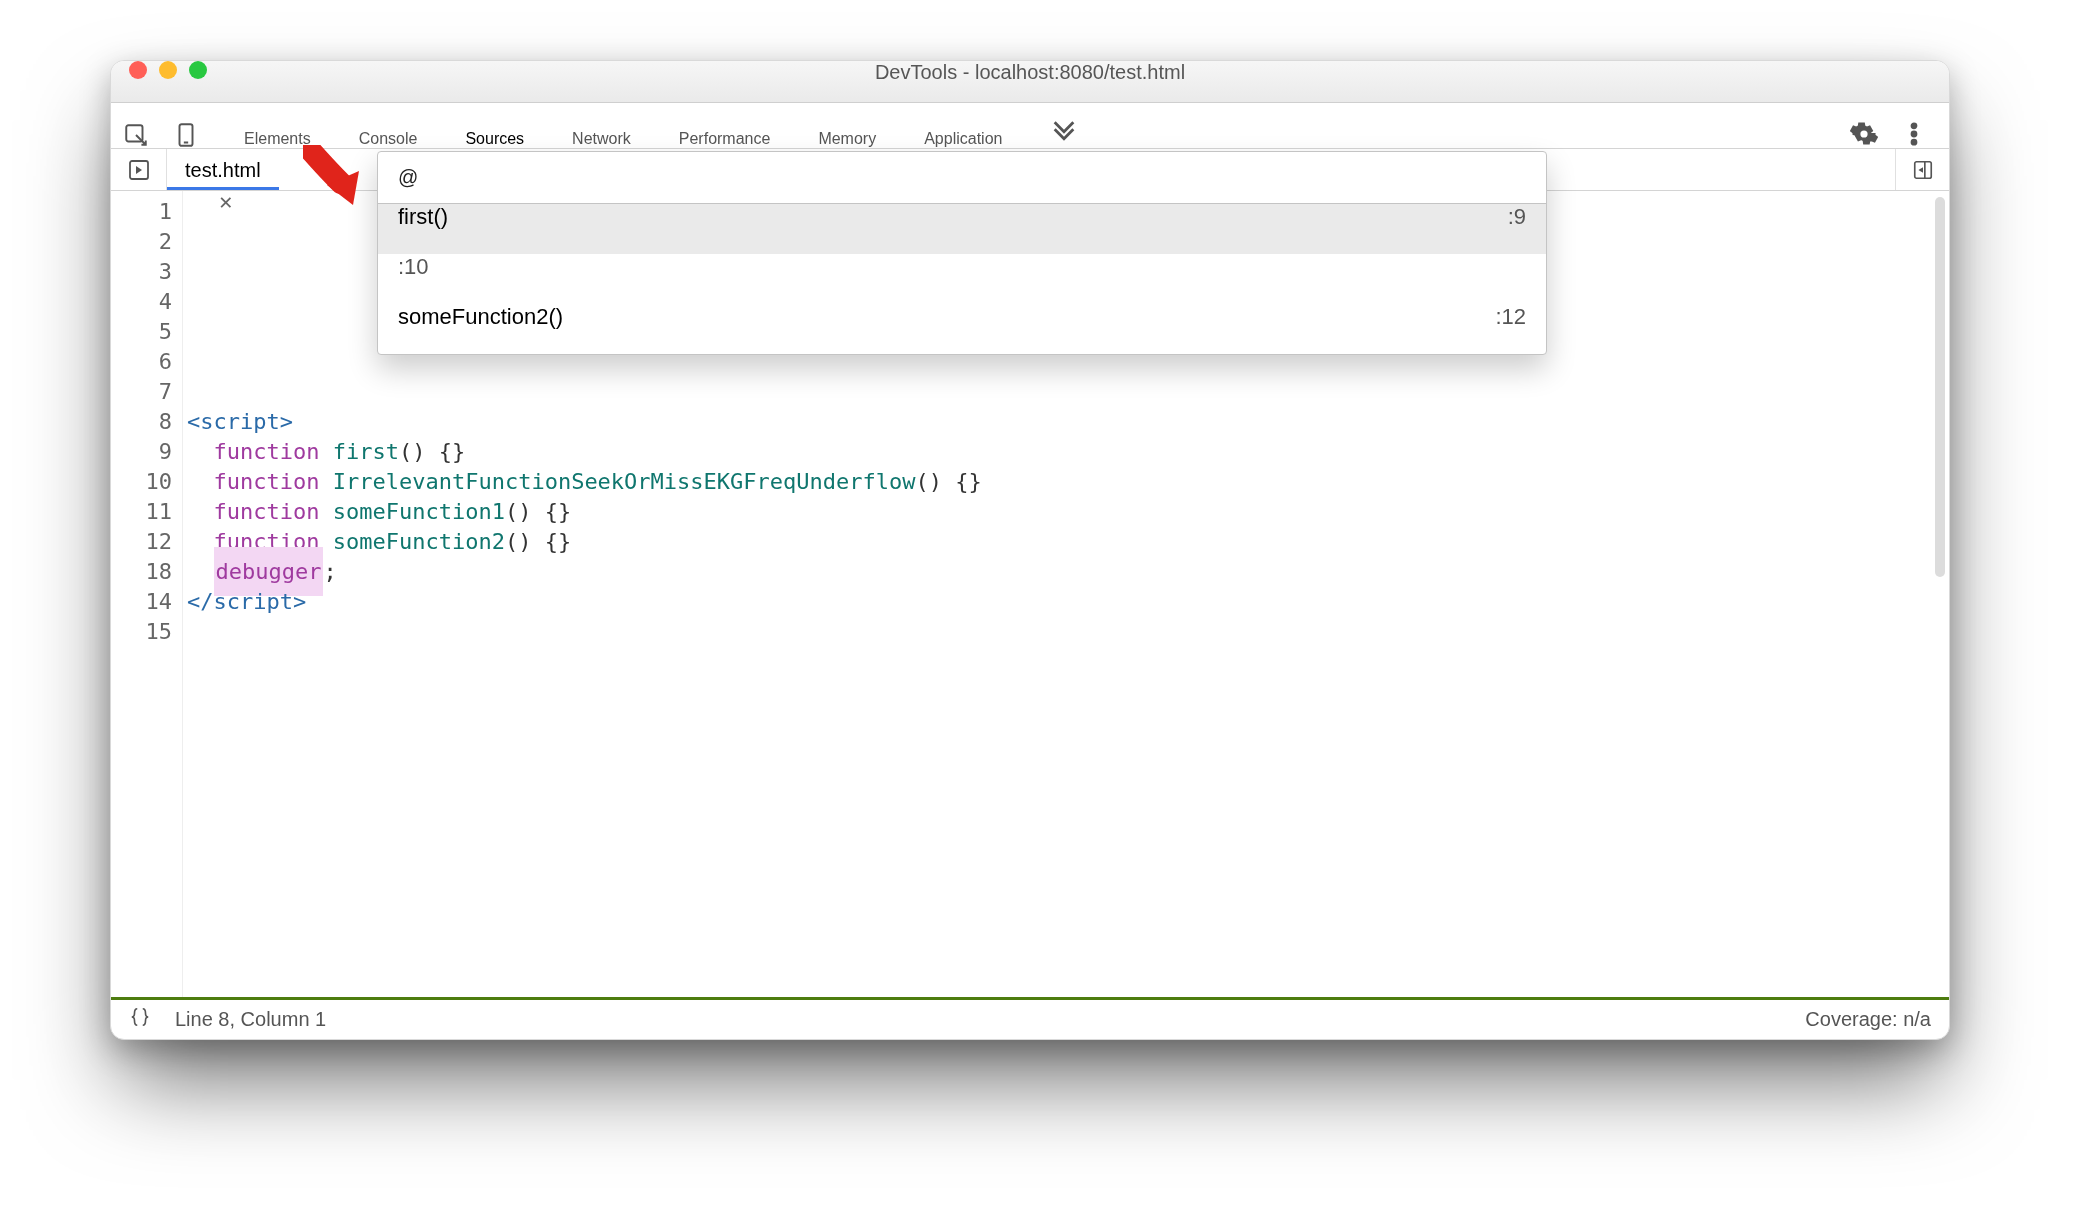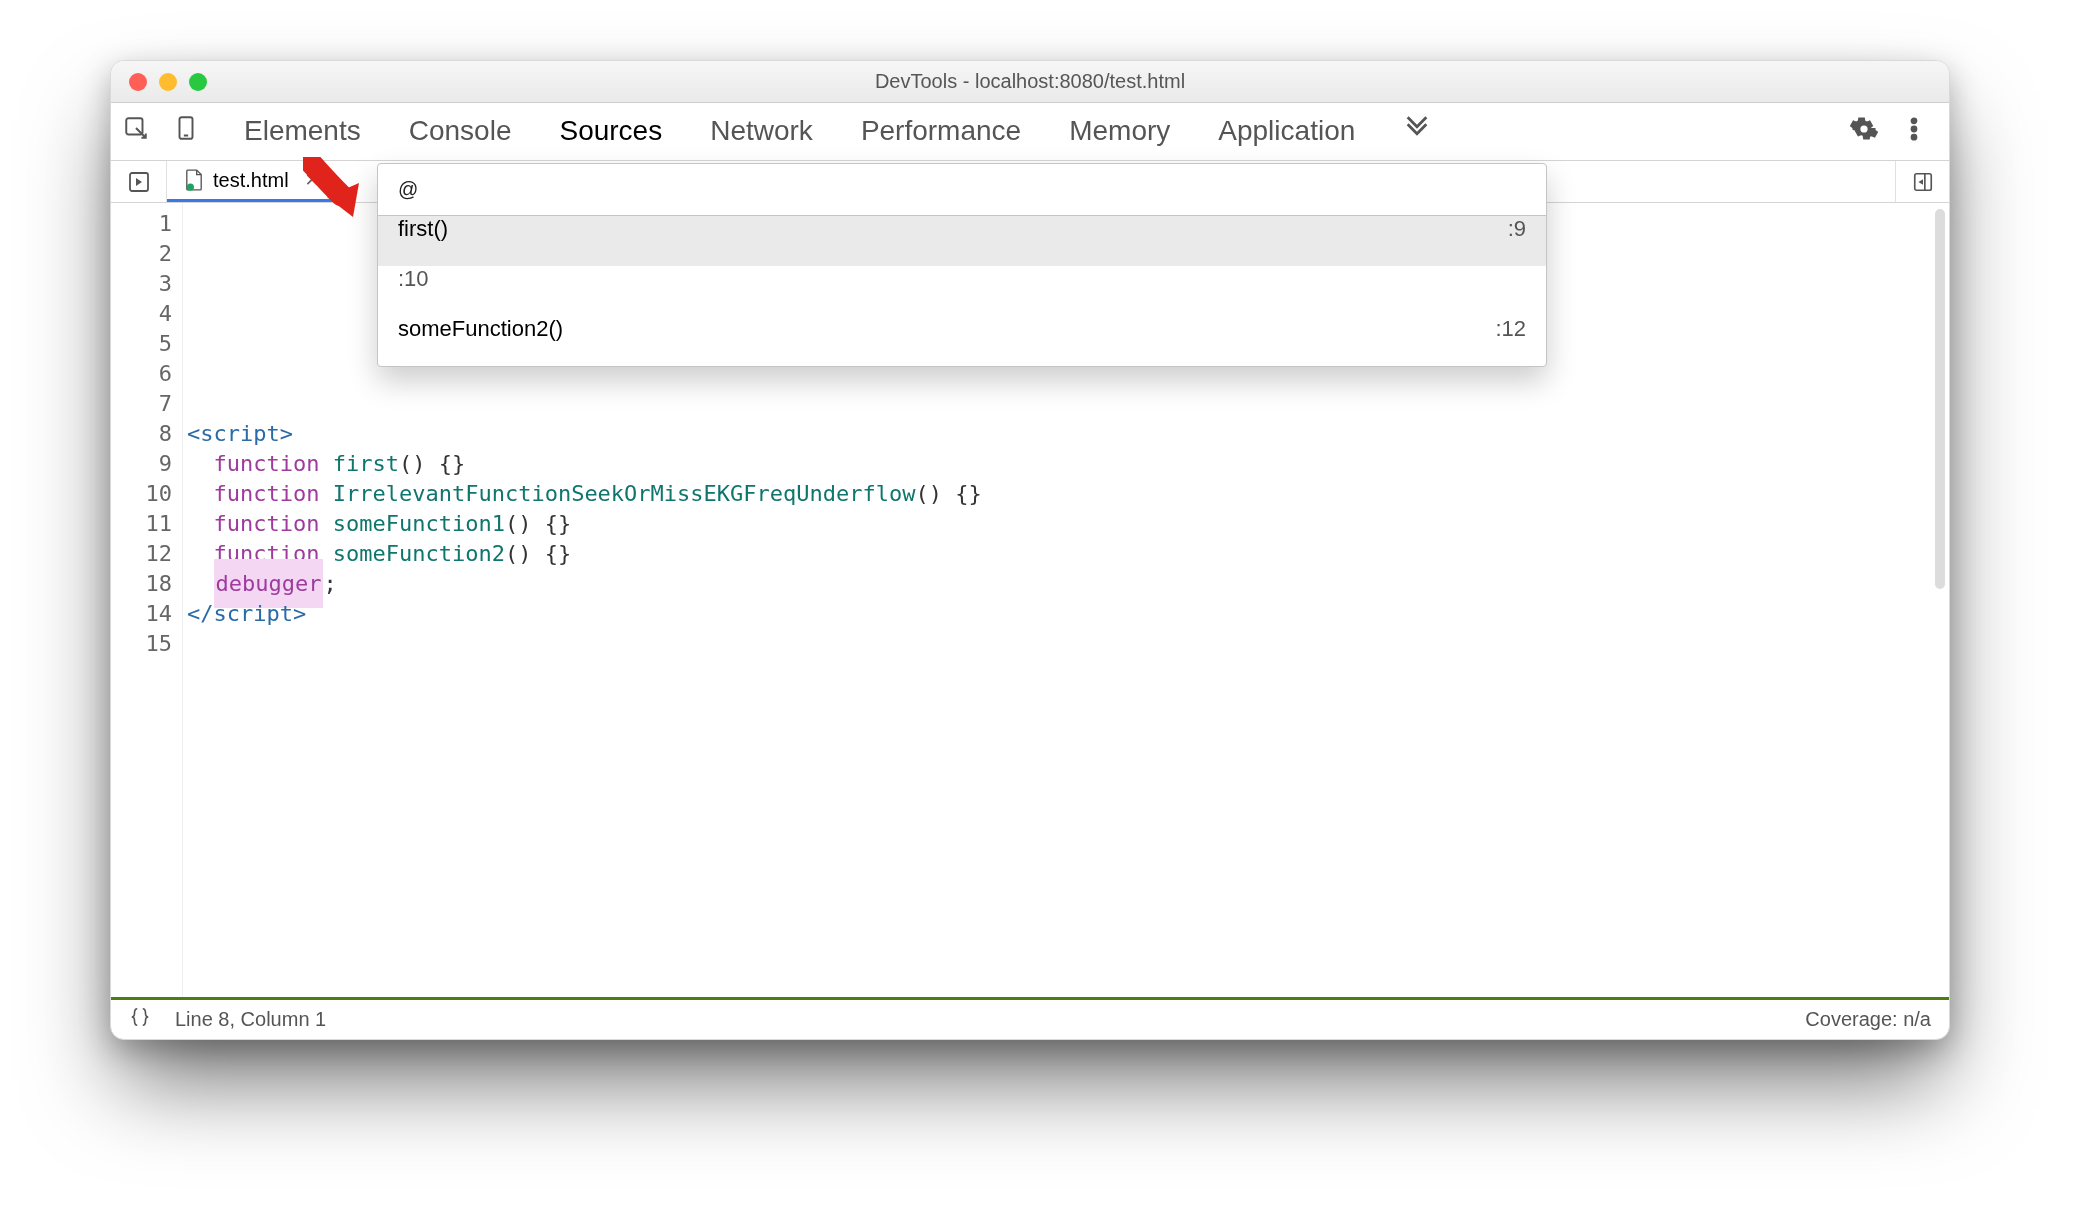--- a/index.html
+++ b/index.html
@@ -12,35 +12,35 @@
     box-shadow:0 50px 90px -10px rgba(0,0,0,0.55), 0 10px 30px rgba(0,0,0,0.25);
     display:flex; flex-direction:column; overflow:hidden;
     border:1px solid #d9d9d9;
   }
 
   
   .titlebar {
     height:42px; flex:0 0 42px;
     background:linear-gradient(#f6f6f6,#eaeaea);
     border-bottom:1px solid #cfcfcf;
-    display:flex; align-items:center; position:relative;
+    display:flex; align-items:flex-start; position:relative;
   }
   .traffic { display:flex; gap:12px; margin-left:18px; }
   .dot { width:18px; height:18px; border-radius:50%; }
   .dot.r{background:#ff5f57;}
   .dot.y{background:#febc2e;}
   .dot.g{background:#28c840;}
   .title { position:absolute; left:0; right:0; text-align:center; font-size:20px; color:#565656; pointer-events:none;}
 
   
   .tabs {
     height:46px; flex:0 0 46px;
     border-bottom:1px solid #d4d4d4;
-    display:flex; align-items:flex-start;
-    font-size:28px; color:#555;margin-top:12px;
+    display:flex; align-items:flex-end;
+    font-size:16px; color:#555;
   }
   .tabs .iconbtn {
     width:50px; display:flex; align-items:center; justify-content:center;
     cursor:pointer;
   }
   .tabs .iconbtn svg { width:26px; height:26px; stroke:#555; fill:none; stroke-width:1.8; }
   .tabs .divider { width:1px; background:#d4d4d4; margin:6px 4px; }
   .tabitem {
     padding:0 24px; display:flex; align-items:center; cursor:pointer; color:#555;
   }
@@ -56,21 +56,21 @@
     position:relative;
   }
   .subtab .left-icon {
     width:56px; display:flex; align-items:center; justify-content:center; cursor:pointer;
     border-right:1px solid #e0e0e0;
   }
   .subtab .left-icon svg{ width:24px; height:24px; stroke:#555; fill:none; stroke-width:1.8;}
   .file-tab {
     display:flex; align-items:center; gap:10px; padding:0 18px;
     border-bottom:3px solid #3b78e7; cursor:pointer;
-    position:relative; z-index:5;
+    position:relative; z-index:5;flex-direction:column;
   }
   .file-tab svg.doc { width:18px; height:22px; }
   .file-tab .close { margin-left:6px; font-size:18px; color:#666; cursor:pointer;}
   .subtab .right-icon {
     margin-left:auto; width:54px; display:flex; align-items:center; justify-content:center; cursor:pointer;
     border-left:1px solid #e0e0e0;
   }
   .subtab .right-icon svg{ width:22px; height:22px; stroke:#555; fill:none; stroke-width:1.8;}
 
   

